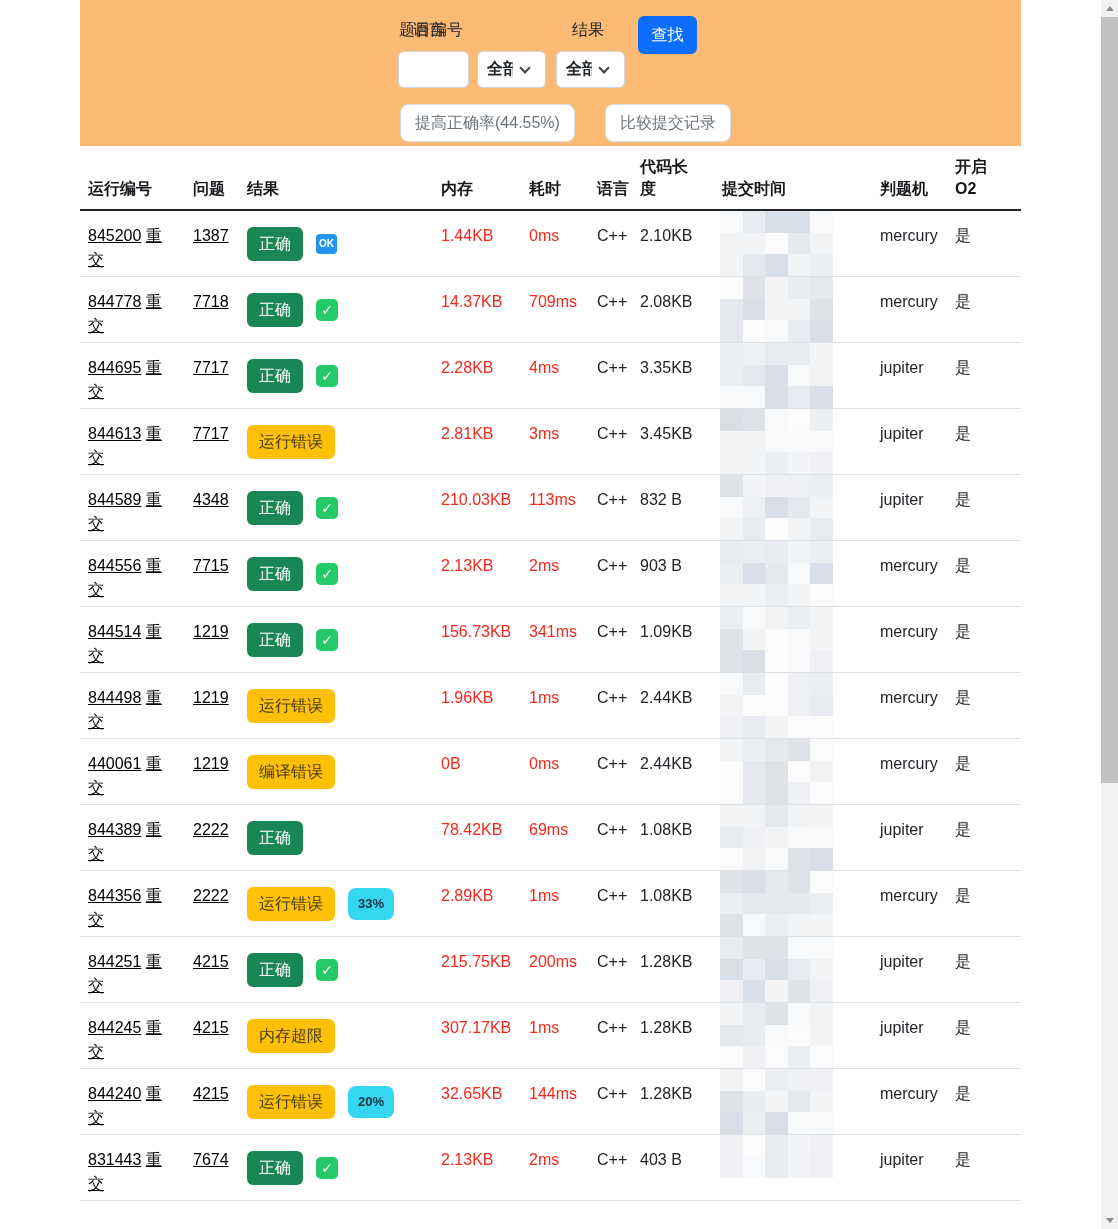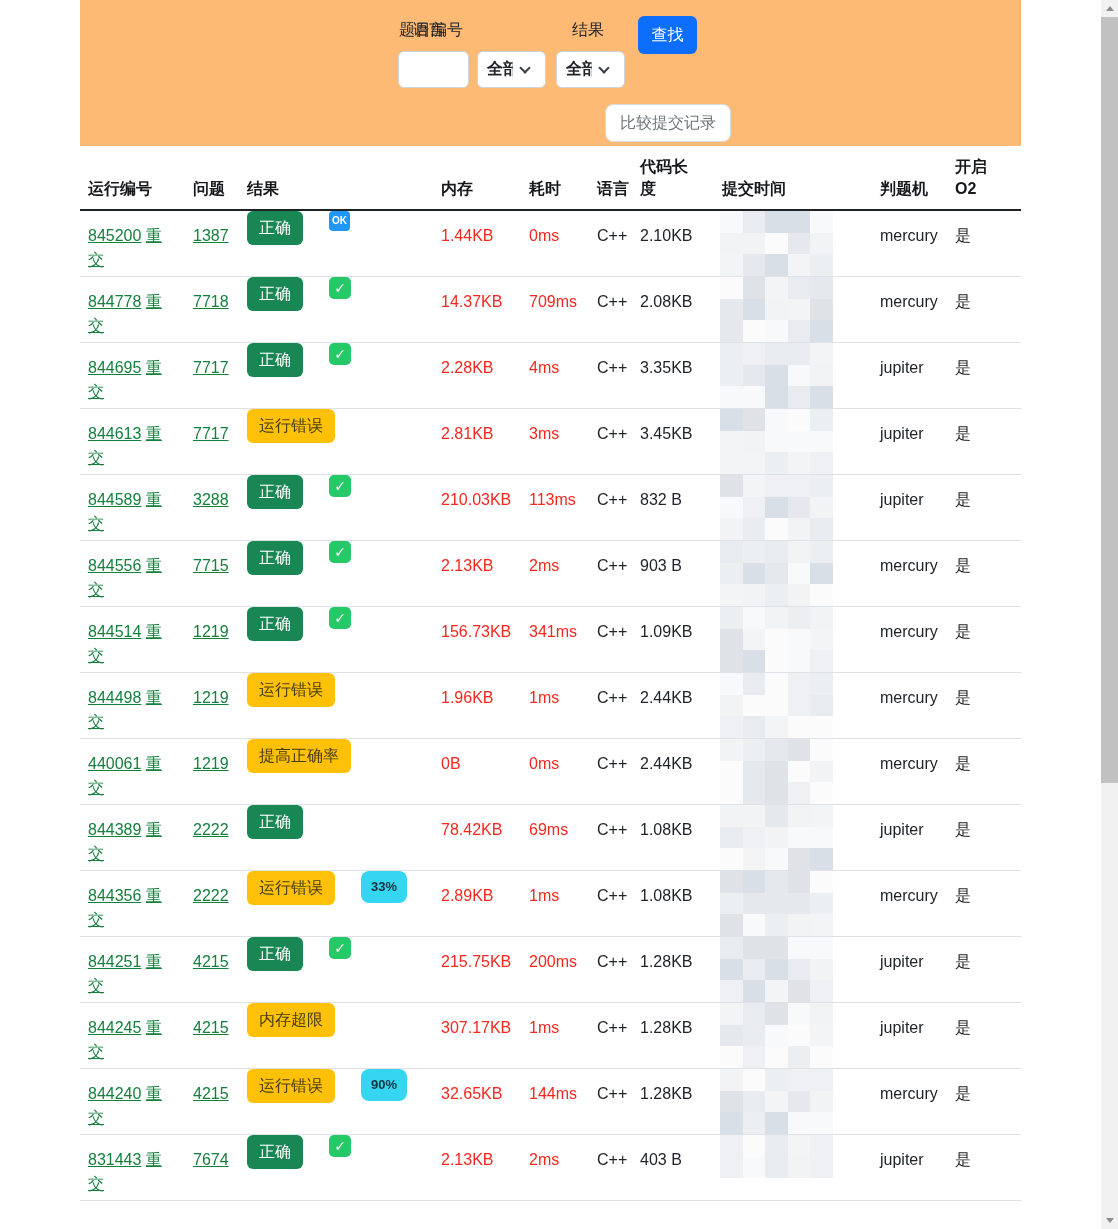--- a/index.html
+++ b/index.html
@@ -1,18 +1,18 @@
 <!DOCTYPE html>
 <html><head>
 <meta charset="utf-8">
 <style>
   * { margin:0; padding:0; box-sizing:border-box; }
   html,body { width:1118px; height:1229px; overflow:hidden; background:#fff;
     font-family:"Liberation Sans","DejaVu Sans",sans-serif; color:#212529; }
-  a { color:#15803d; }
+  a { color:#000000; }
 
   .container { position:absolute; left:80px; top:0; width:941px; }
 
   
   .navbar { position:relative; height:54px; background:#f8f9fa;
     display:flex; align-items:center; padding:0 12px; }
   .brand { font-size:20px; font-weight:700; color:#000; margin-right:26px; }
   .nav-item { font-size:16px; color:#5c636a; padding:0 11px; cursor:pointer; white-space:nowrap; }
   .nav-item.active { color:#16181b; font-weight:500; }
   .user-blur { position:absolute; left:798px; top:19px; width:97px; height:26px; overflow:hidden; }
@@ -45,21 +45,21 @@
   col.c9{width:75px} col.c10{width:74px}
   th { height:64px; vertical-align:bottom; text-align:left; font-size:16px; font-weight:700;
     color:#16181b; padding:0 0 9px 8px; border-bottom:2px solid #1f2327; line-height:22px; }
   th .w56 { display:inline-block; max-width:56px; }
   th .w40 { display:inline-block; max-width:40px; }
   td { height:65px; vertical-align:top; font-size:16px; padding:13px 0 0 8px;
     border-bottom:1px solid #dee2e6; line-height:24px; }
   .c-runid .wrap { display:inline-block; width:80px; }
   .red { color:#f5281e; }
   .c-result { padding-top:0; }
-  .result-flex { display:flex; align-items:flex-start; height:65px; gap:26px; }
+  .result-flex { display:flex; align-items:center; height:65px; gap:13px; }
   .badge { display:inline-block; font-size:16px; padding:6px 12px; border-radius:6px; line-height:22px; }
   .badge-success { background:#198754; color:#fff; }
   .badge-warning { background:#ffc107; color:#453c14; }
   .icon-ok { display:inline-flex; align-items:center; justify-content:center; width:21px; height:20px;
     background:#2196f3; color:#fff; font-size:10px; font-weight:700; border-radius:4px; }
   .icon-check { display:inline-flex; align-items:center; justify-content:center; width:22px; height:22px;
     background:#26c968; color:#fff; font-size:14px; font-weight:700; border-radius:5px; }
   .badge-pct { display:inline-block; background:#35d6f2; color:#13343f; font-size:13px; font-weight:700;
     padding:4px 10px; border-radius:8px; }
   .c-submit { position:relative; padding:0; }
@@ -89,20 +89,21 @@
     <button class="search-btn">查找</button>
     <input class="problem-input" value="" style="">
     <div class="select sel-lang">
       <span class="sel-text">全部</span>
       <span class="caret"></span>
     </div>
     <div class="select sel-result">
       <span class="sel-text">全部</span>
       <span class="caret"></span>
     </div>
+    <button class="ghost-btn btn-improve">提高正确率(44.55%)</button>
     <button class="ghost-btn btn-compare">比较提交记录</button>
   </section>
 
   <table>
     <colgroup>
       <col class="c1">
         <col class="c2">
         <col class="c3">
         <col class="c4">
         <col class="c5">
@@ -282,21 +283,21 @@
             </div>
           </td>
     <td>jupiter</td>
     <td>是</td>
   </tr>
         <tr>
     <td class="c-runid"><span class="wrap">
       <a href="#">844589</a>
       <a href="#">重交</a></span>
     </td>
-    <td><a href="#">3288</a></td>
+    <td><a href="#">4348</a></td>
     <td class="c-result">
       <div class="result-flex">
         <span class="badge badge-success">正确</span>
 
         <span class="icon-check">✓</span>
 
       </div>
     </td>
     <td class="red">210.03KB</td>
     <td class="red">113ms</td>
@@ -443,21 +444,21 @@
     <td>是</td>
   </tr>
         <tr>
     <td class="c-runid"><span class="wrap">
       <a href="#">440061</a>
       <a href="#">重交</a></span>
     </td>
     <td><a href="#">1219</a></td>
     <td class="c-result">
       <div class="result-flex">
-        <span class="badge badge-warning">提高正确率</span>
+        <span class="badge badge-warning">编译错误</span>
 
       </div>
     </td>
     <td class="red">0B</td>
     <td class="red">0ms</td>
     <td>C++</td>
     <td>2.44KB</td>
     <td class="c-submit">
             <div class="mosaic" style="grid-template-columns: repeat(5, 1fr); grid-template-rows: repeat(3, 1fr);">
               <div style="background: rgb(241, 243, 245);"></div>
@@ -638,21 +639,21 @@
         <tr>
     <td class="c-runid"><span class="wrap">
       <a href="#">844240</a>
       <a href="#">重交</a></span>
     </td>
     <td><a href="#">4215</a></td>
     <td class="c-result">
       <div class="result-flex">
         <span class="badge badge-warning">运行错误</span>
 
-        <span class="badge-pct">90%</span>
+        <span class="badge-pct">20%</span>
       </div>
     </td>
     <td class="red">32.65KB</td>
     <td class="red">144ms</td>
     <td>C++</td>
     <td>1.28KB</td>
     <td class="c-submit">
             <div class="mosaic" style="grid-template-columns: repeat(5, 1fr); grid-template-rows: repeat(3, 1fr);">
               <div style="background: rgb(241, 243, 245);"></div>
               <div style="background: rgb(251, 251, 252);"></div>

